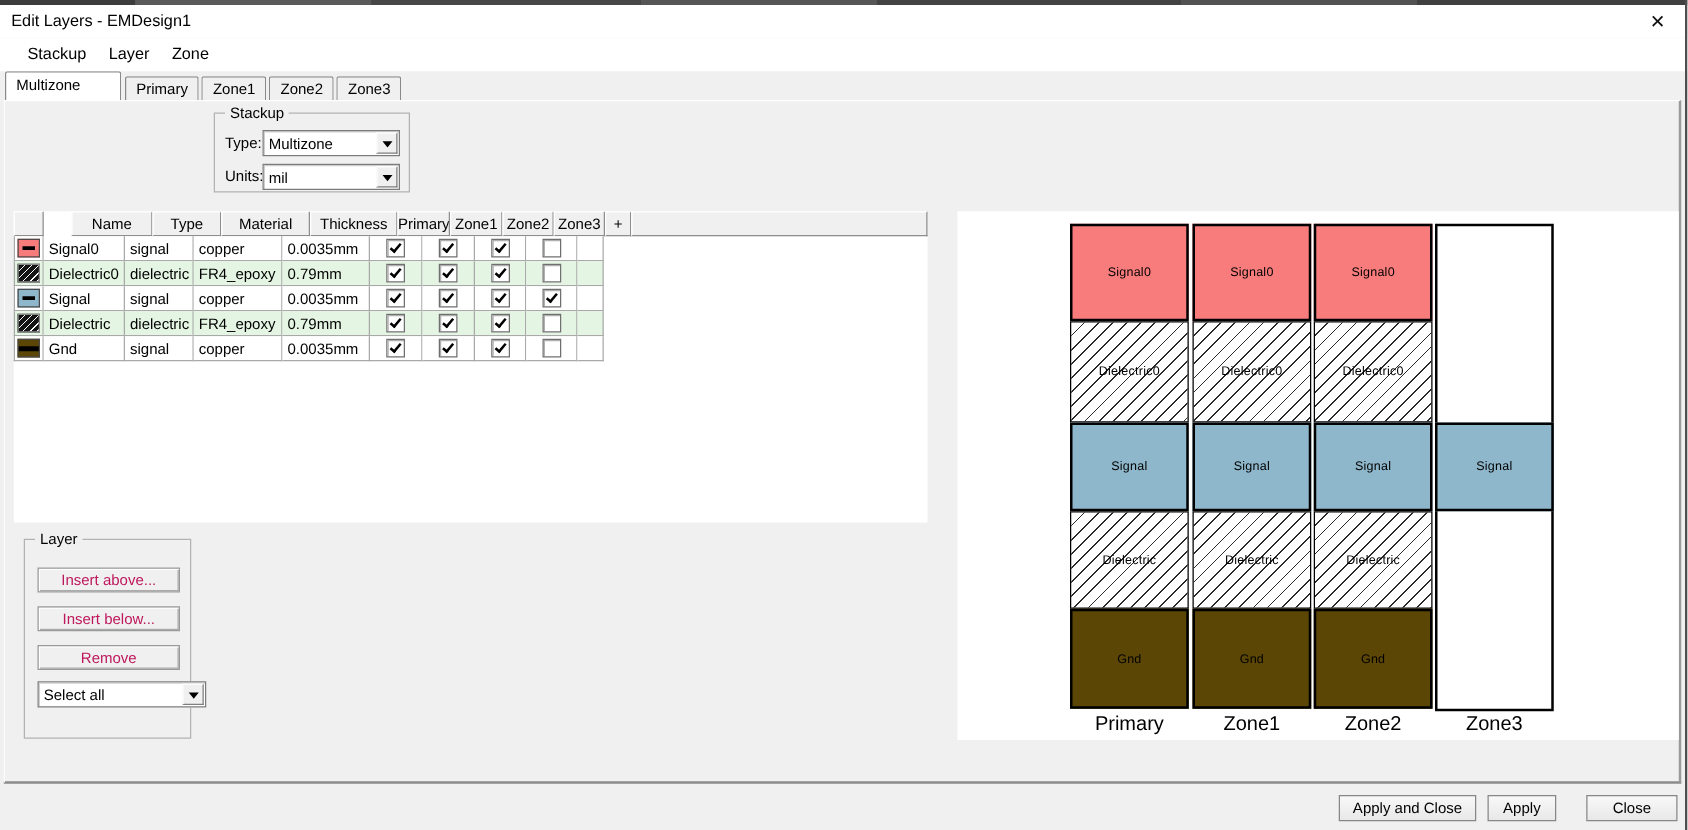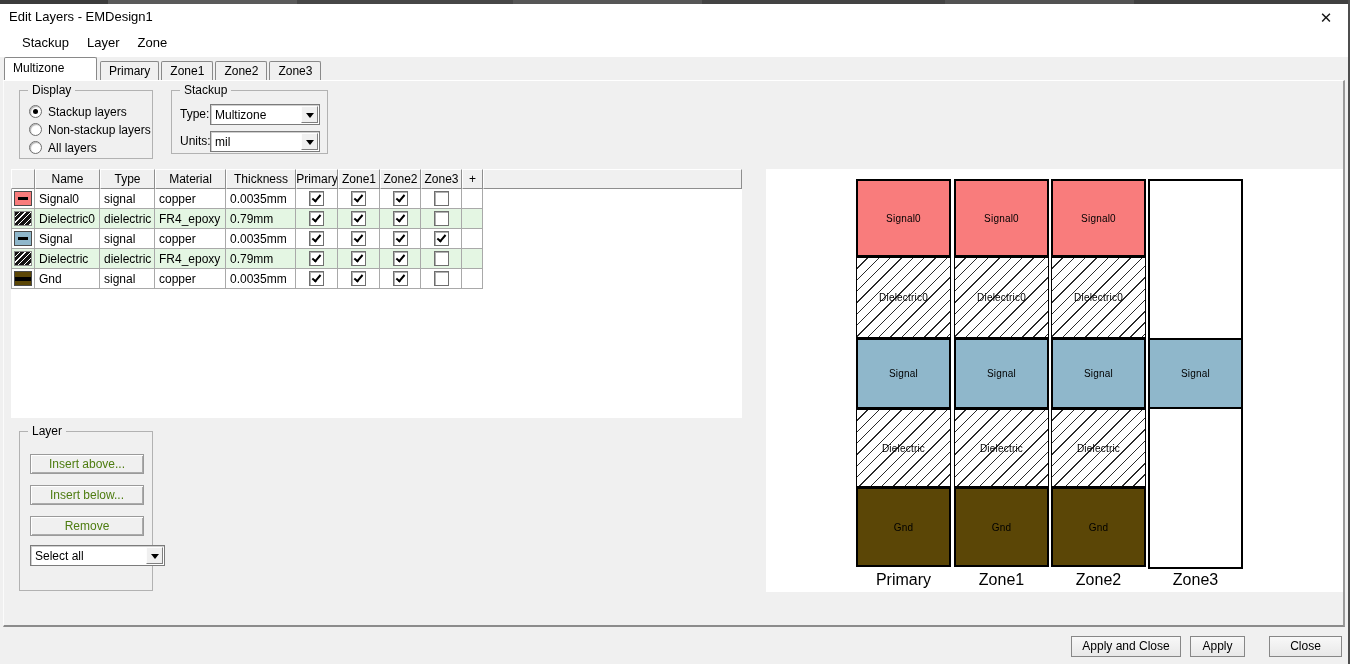--- a/index.html
+++ b/index.html
@@ -43,21 +43,21 @@
   .combo{position:absolute;height:21px;background:#fff;border:1px solid #7b7b7b;box-sizing:border-box;
          box-shadow:inset 1px 1px 0 #cfcfcf;}
   .combo .val{position:absolute;left:4px;top:3px;font-size:12px;white-space:nowrap;}
   .combo .arrowbtn{position:absolute;top:1px;right:1px;bottom:1px;width:17px;background:#f0f0f0;
          border:1px solid;border-color:#fdfdfd #7f7f7f #7f7f7f #fdfdfd;box-sizing:border-box;
          display:flex;align-items:center;justify-content:center;}
   .combo .arrowbtn::after{content:"";width:0;height:0;border:4px solid transparent;border-top:5px solid #000;margin-top:5px;}
 
   .lbtn{position:absolute;left:10px;width:114px;height:20px;background:#f0f0f0;
         border:1px solid #9a9a9a;box-shadow:inset 1px 1px 0 #fff, inset -1px -1px 0 #ababab;
-        color:#4d7c0f;font-size:12px;text-align:center;line-height:18px;box-sizing:border-box;}
+        color:#be185d;font-size:12px;text-align:center;line-height:18px;box-sizing:border-box;}
 
   #table-panel{position:absolute;left:7px;top:88px;width:731px;height:249px;background:#fff;}
   .tr{display:flex;height:20px;}
   .th{box-sizing:border-box;background:#f0f0f0;font-size:12px;flex:0 0 auto;
       border-top:1px solid #fff;border-left:1px solid #fff;
       border-right:1px solid #8e8e8e;border-bottom:1px solid #8e8e8e;
       display:flex;align-items:center;justify-content:center;overflow:hidden;}
   .th.fill{flex:1 1 auto;}
   .td{box-sizing:border-box;font-size:12px;flex:0 0 auto;background:#fff;
       border-right:1px solid #a9a9a9;border-bottom:1px solid #a9a9a9;
@@ -106,56 +106,39 @@
 <div class="tabs">
     <div class="tab sel">Multizone</div>
     <div class="tab">Primary</div>
     <div class="tab">Zone1</div>
     <div class="tab">Zone2</div>
     <div class="tab">Zone3</div>
   </div>
 
 <div class="panel">
 
-  <div class="groupbox" id="display-group">
-    <div class="legend">Display</div>
-    <div id="display-options">
-        <div class="radio-row">
-          <div class="radio on"></div>
-          <div>Stackup layers</div>
-        </div>
-        <div class="radio-row">
-          <div class="radio"></div>
-          <div>Non-stackup layers</div>
-        </div>
-        <div class="radio-row">
-          <div class="radio"></div>
-          <div>All layers</div>
-        </div>
-      </div>
-  </div>
 
   <div class="groupbox" id="stackup-group">
     <div class="legend">Stackup</div>
     <div class="flabel" style="left:8px;top:16px;">Type:</div>
     <div class="combo" style="left:38px;top:13px;width:110px;">
       <span class="val">Multizone</span>
       <span class="arrowbtn"></span>
     </div>
     <div class="flabel" style="left:8px;top:43px;">Units:</div>
     <div class="combo" style="left:38px;top:40px;width:110px;">
       <span class="val">mil</span>
       <span class="arrowbtn"></span>
     </div>
   </div>
 
   <div id="table-panel">
       <div class="tr head">
         <div class="th" style="width: 24px;"></div>
-        <div class="th" style="width: 65px;">Name</div>
+        <div class="th" style="width: 65px; margin-left: 22px;">Name</div>
         <div class="th" style="width: 55px;">Type</div>
         <div class="th" style="width: 71px;">Material</div>
         <div class="th" style="width: 70px;">Thickness</div>
         <div class="th" style="width: 42px;">Primary</div>
         <div class="th" style="width: 42px;">Zone1</div>
         <div class="th" style="width: 41px;">Zone2</div>
         <div class="th" style="width: 41px;">Zone3</div>
         <div class="th" style="width: 21px;">+</div>
         <div class="th fill"></div>
       </div>

